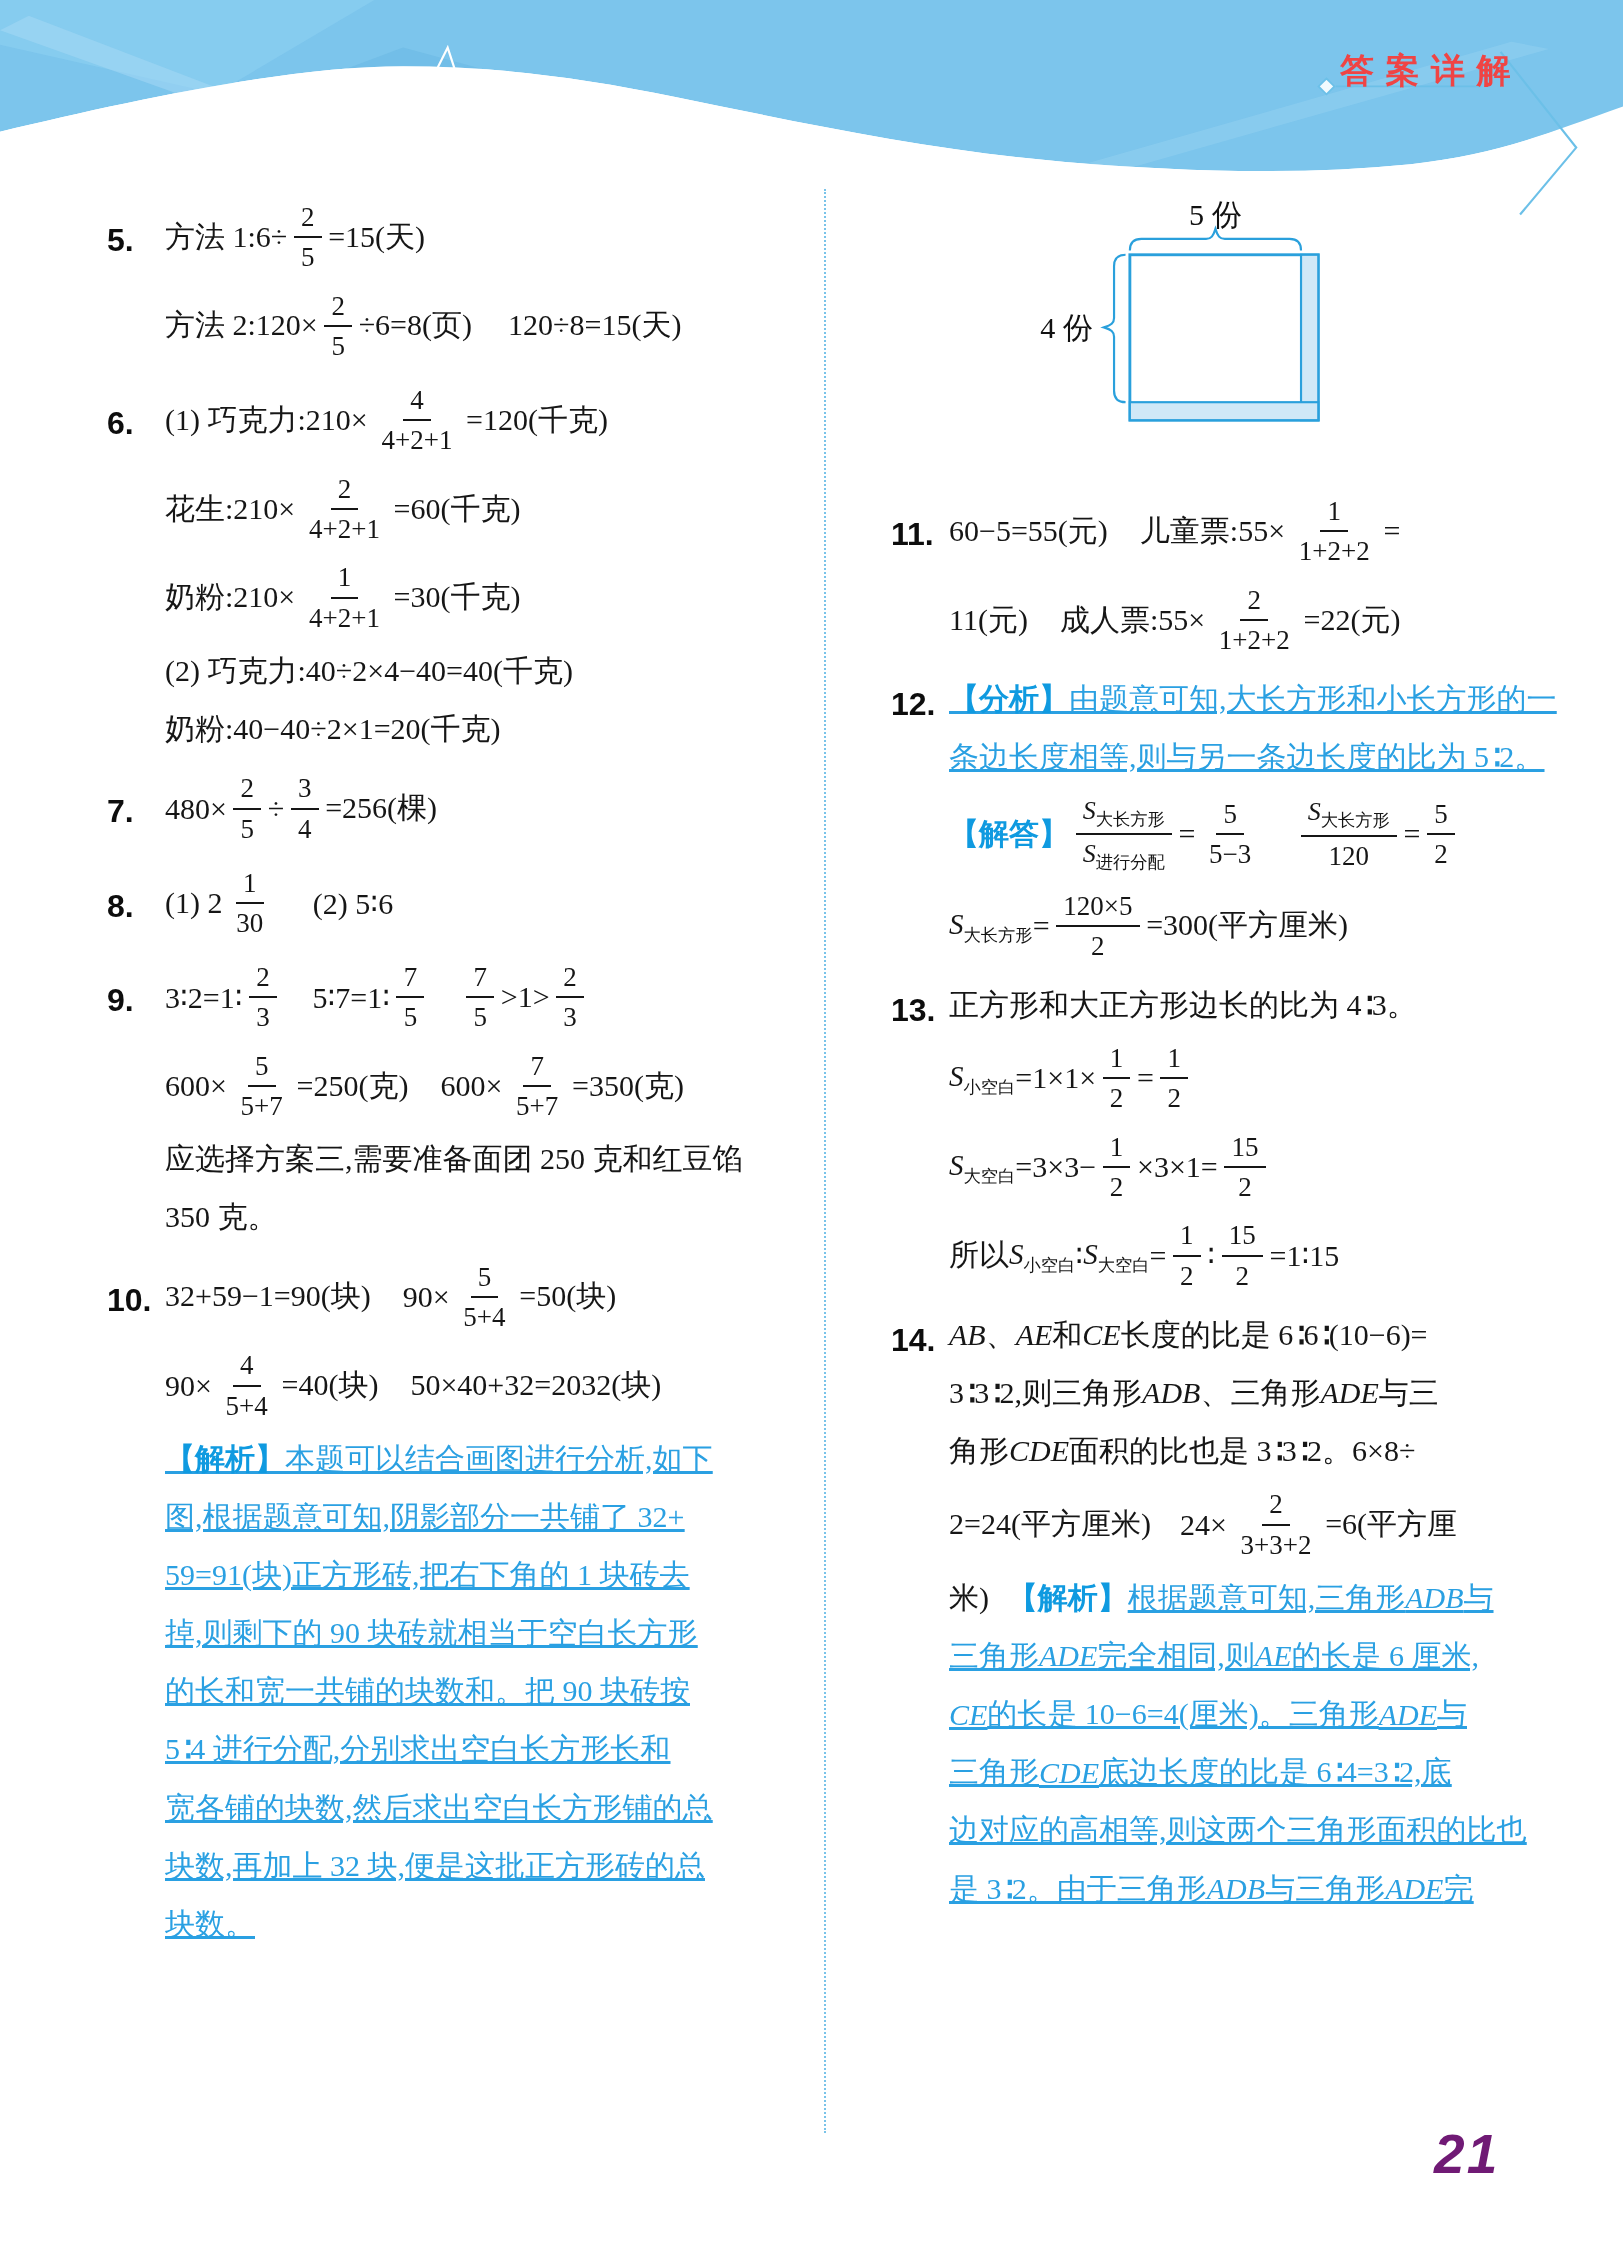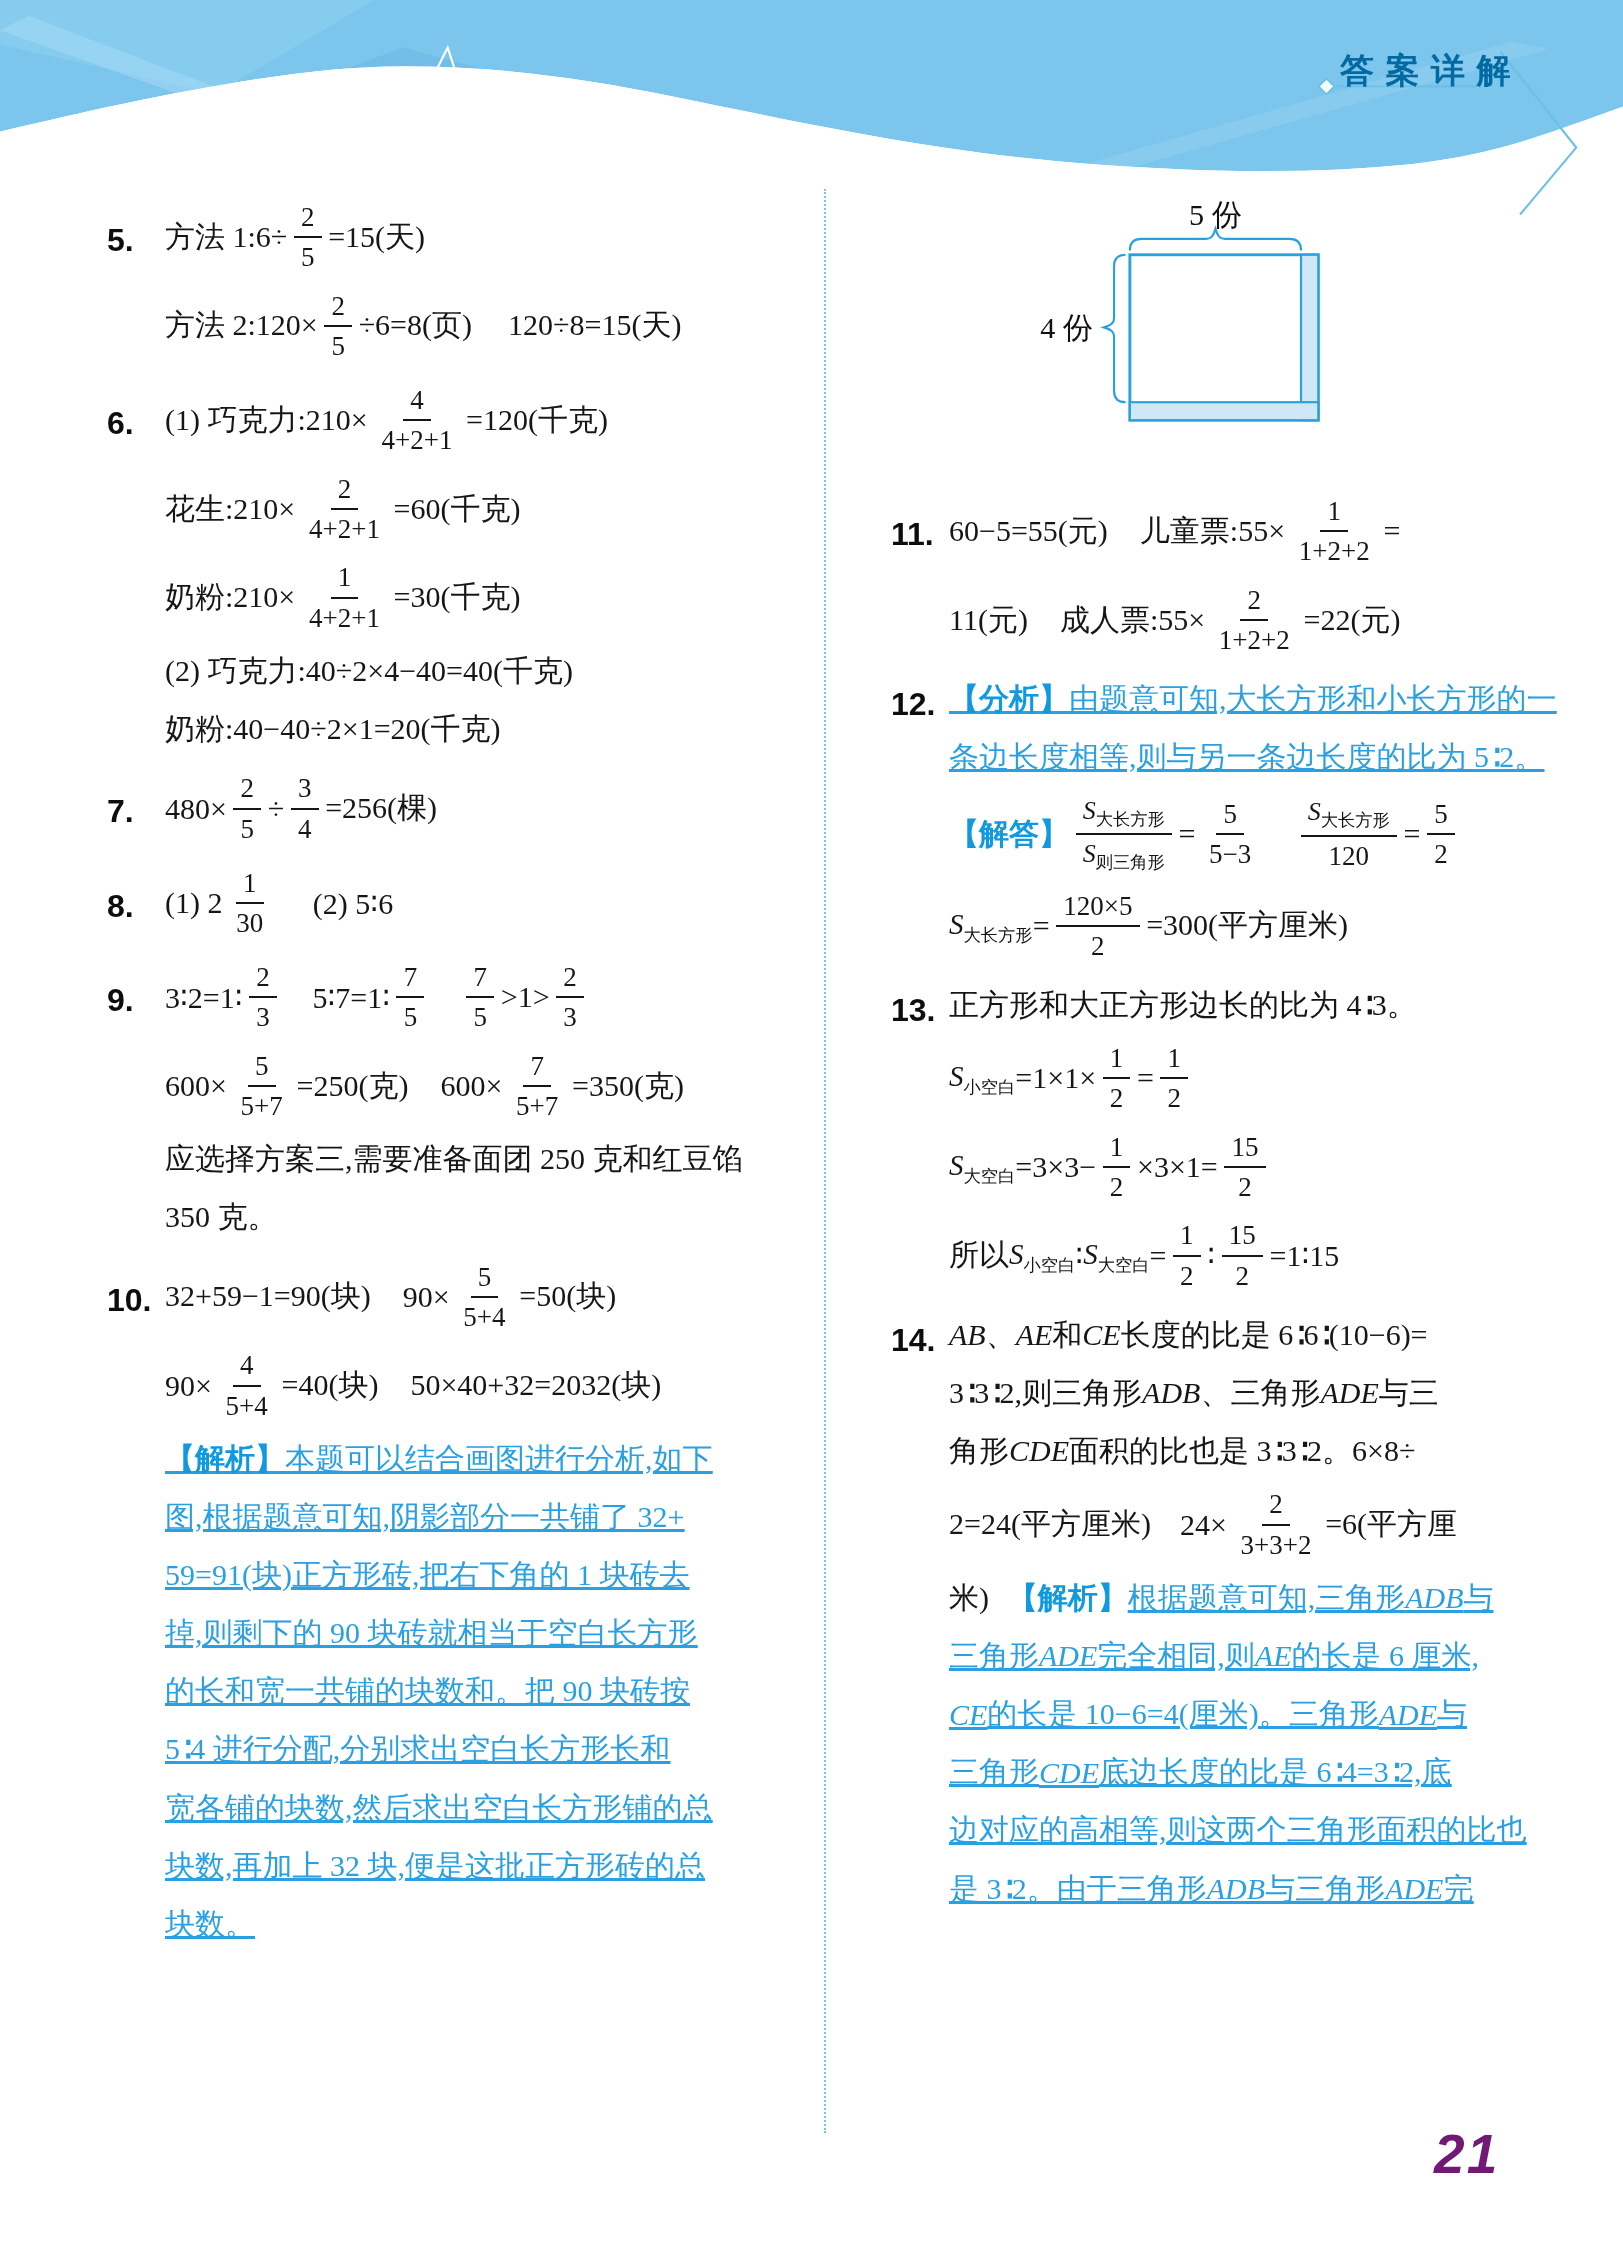--- a/index.html
+++ b/index.html
@@ -2,21 +2,21 @@
 <html style="font-size:11.5px"><head>
 <meta charset="utf-8">
 <style>
   html,body{margin:0;padding:0;background:#e8e8e8;}
   .page{position:relative;width:1623px;height:2261px;background:#ffffff;overflow:hidden;
         font-family:"Liberation Serif",serif;color:#161616;}
   
   .hdr{position:absolute;top:0;left:0;width:1623px;height:216px;}
   .hdr svg{position:absolute;top:0;left:0;}
   .hdr-title{position:absolute;left:1340px;top:48px;font-size:34px;font-weight:700;
-             letter-spacing:11.5px;color:#0369a1;white-space:nowrap;}
+             letter-spacing:11.5px;color:#ef4444;white-space:nowrap;}
   
   .divider{position:absolute;left:824px;top:189px;height:1944px;border-left:2.9px dotted #79c3e9;}
   .col{position:absolute;top:193px;}
   .col-left{left:107px;width:680px;}
   .col-right{left:891px;width:695px;}
   .item{display:flex;margin-bottom:5.8px;}
   .inum{flex:0 0 58px;font-family:"Liberation Sans",sans-serif;font-weight:700;
         font-size:32px;color:#0d0d0d;}
   .ibody{flex:1 1 auto;min-width:0;}
   .line{display:flex;align-items:center;padding:8.6px 0;white-space:nowrap;}
@@ -307,21 +307,21 @@
           <div class="line bl">
             <span class="tx bl">条边长度相等,则与另一条边长度的比为 5∶2。</span>
           </div>
           <div class="line">
             <span class="lbl">【解答】</span>
             <span class="fr">
               <span class="n">
                 <span class="sv"><span class="base">S</span><sub>大长方形</sub></span>
               </span>
               <span class="d">
-                <span class="sv"><span class="base">S</span><sub>则三角形</sub></span>
+                <span class="sv"><span class="base">S</span><sub>进行分配</sub></span>
               </span>
             </span>
             <span class="tx">=</span>
             <span class="fr">
               <span class="n">5</span>
               <span class="d">5−3</span>
             </span>
             <span class="gap" style="width: 29px;"></span>
             <span class="fr">
               <span class="n">

